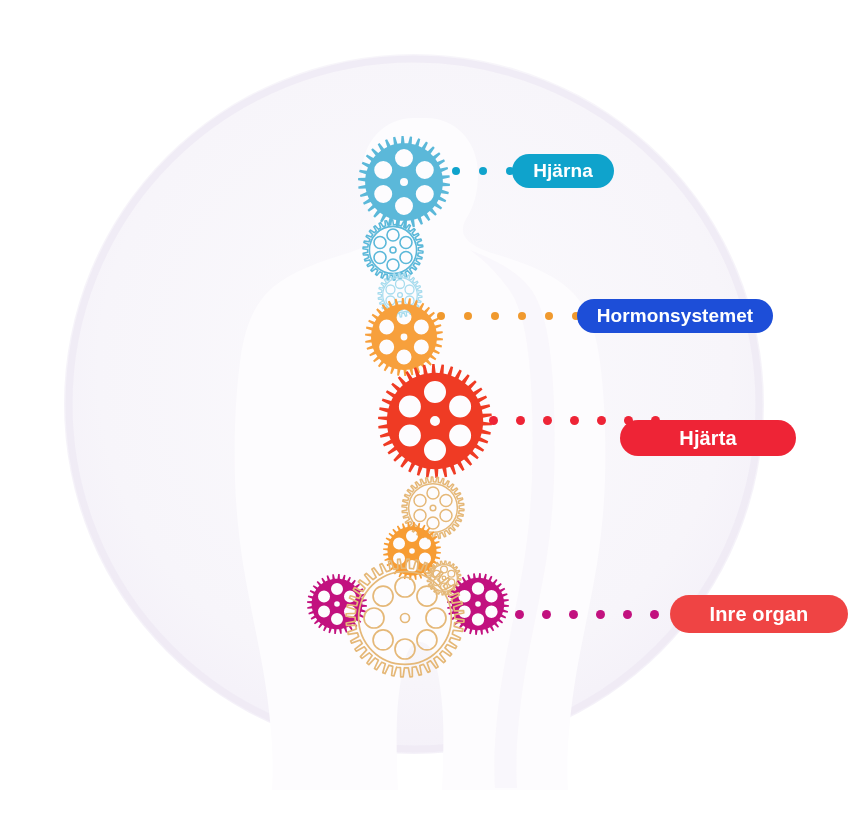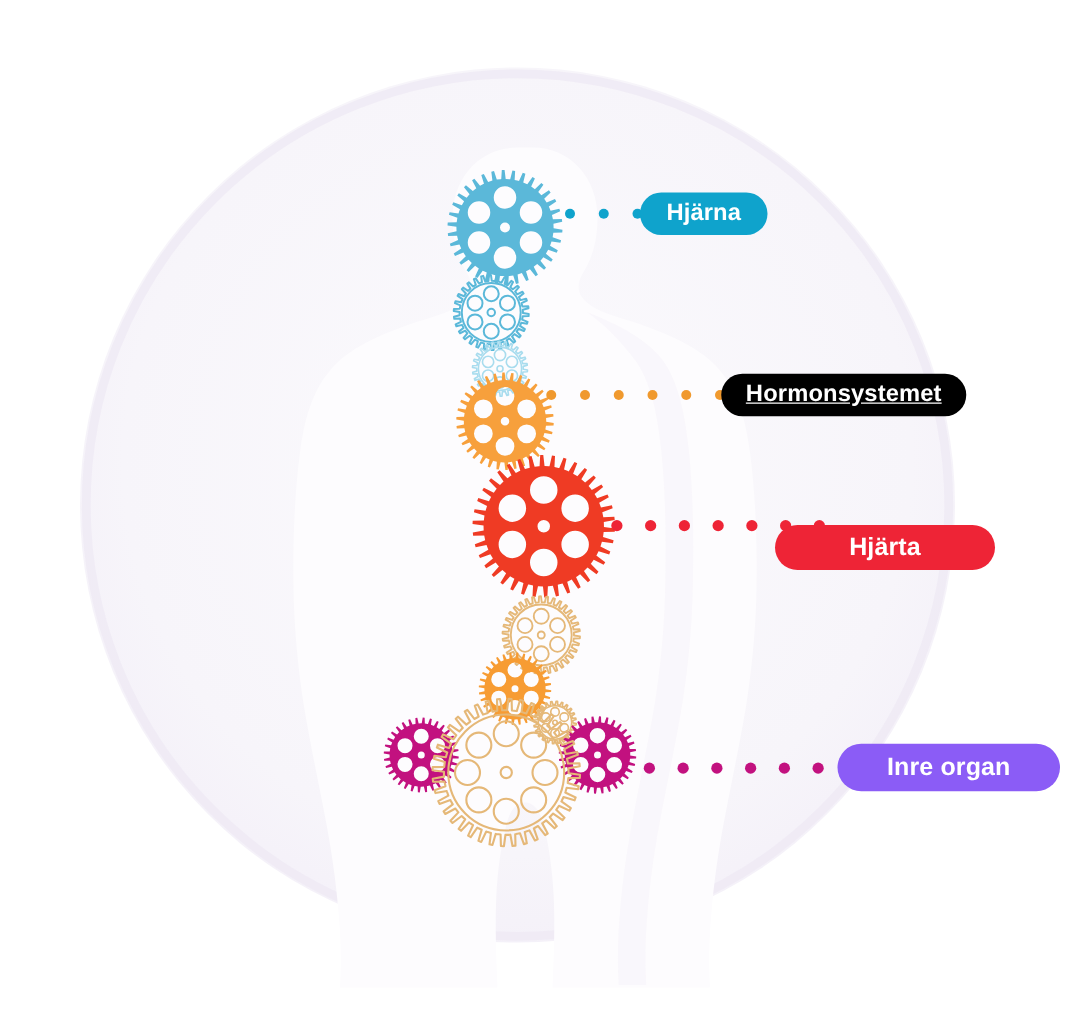--- a/index.html
+++ b/index.html
@@ -202,21 +202,21 @@
 
   <div class="dot-row" id="dots-hormone-system" style="left: 437px; top: 312px; height: 8px;">
       <span class="dot" style="width: 8px; height: 8px; background: rgb(240, 153, 46); margin-right: 19px;"></span>
       <span class="dot" style="width: 8px; height: 8px; background: rgb(240, 153, 46); margin-right: 19px;"></span>
       <span class="dot" style="width: 8px; height: 8px; background: rgb(240, 153, 46); margin-right: 19px;"></span>
       <span class="dot" style="width: 8px; height: 8px; background: rgb(240, 153, 46); margin-right: 19px;"></span>
       <span class="dot" style="width: 8px; height: 8px; background: rgb(240, 153, 46); margin-right: 19px;"></span>
       <span class="dot" style="width: 8px; height: 8px; background: rgb(240, 153, 46); margin-right: 19px;"></span>
       <span class="dot" style="width: 8px; height: 8px; background: rgb(240, 153, 46); margin-right: 19px;"></span>
     </div>
-  <div class="label-pill" id="pill-hormone-system" style="left: 577px; top: 299px; width: 196px; height: 34px; background: #000000; font-size: 19px; text-decoration: underline;">
+  <div class="label-pill" id="pill-hormone-system" style="left: 577px; top: 299px; width: 196px; height: 34px; background: #1d4ed8; font-size: 19px;">
     <span>Hormonsystemet</span>
   </div>
 
   <div class="dot-row" id="dots-heart" style="left: 489px; top: 415.5px; height: 9px;">
       <span class="dot" style="width: 9px; height: 9px; background: rgb(238, 36, 54); margin-right: 18px;"></span>
       <span class="dot" style="width: 9px; height: 9px; background: rgb(238, 36, 54); margin-right: 18px;"></span>
       <span class="dot" style="width: 9px; height: 9px; background: rgb(238, 36, 54); margin-right: 18px;"></span>
       <span class="dot" style="width: 9px; height: 9px; background: rgb(238, 36, 54); margin-right: 18px;"></span>
       <span class="dot" style="width: 9px; height: 9px; background: rgb(238, 36, 54); margin-right: 18px;"></span>
       <span class="dot" style="width: 9px; height: 9px; background: rgb(238, 36, 54); margin-right: 18px;"></span>
@@ -229,17 +229,17 @@
   <div class="dot-row" id="dots-internal-organs" style="left: 515px; top: 609.5px; height: 9px;">
       <span class="dot" style="width: 9px; height: 9px; background: rgb(194, 17, 127); margin-right: 18px;"></span>
       <span class="dot" style="width: 9px; height: 9px; background: rgb(194, 17, 127); margin-right: 18px;"></span>
       <span class="dot" style="width: 9px; height: 9px; background: rgb(194, 17, 127); margin-right: 18px;"></span>
       <span class="dot" style="width: 9px; height: 9px; background: rgb(194, 17, 127); margin-right: 18px;"></span>
       <span class="dot" style="width: 9px; height: 9px; background: rgb(194, 17, 127); margin-right: 18px;"></span>
       <span class="dot" style="width: 9px; height: 9px; background: rgb(194, 17, 127); margin-right: 18px;"></span>
       <span class="dot" style="width: 9px; height: 9px; background: rgb(194, 17, 127); margin-right: 18px;"></span>
       <span class="dot" style="width: 9px; height: 9px; background: rgb(194, 17, 127); margin-right: 18px;"></span>
     </div>
-  <div class="label-pill" id="pill-internal-organs" style="left: 670px; top: 595px; width: 178px; height: 38px; background: #8b5cf6; font-size: 20px;">
+  <div class="label-pill" id="pill-internal-organs" style="left: 670px; top: 595px; width: 178px; height: 38px; background: #ef4444; font-size: 20px;">
     <span>Inre organ</span>
   </div>
 
 </div>
 
 </body></html>

